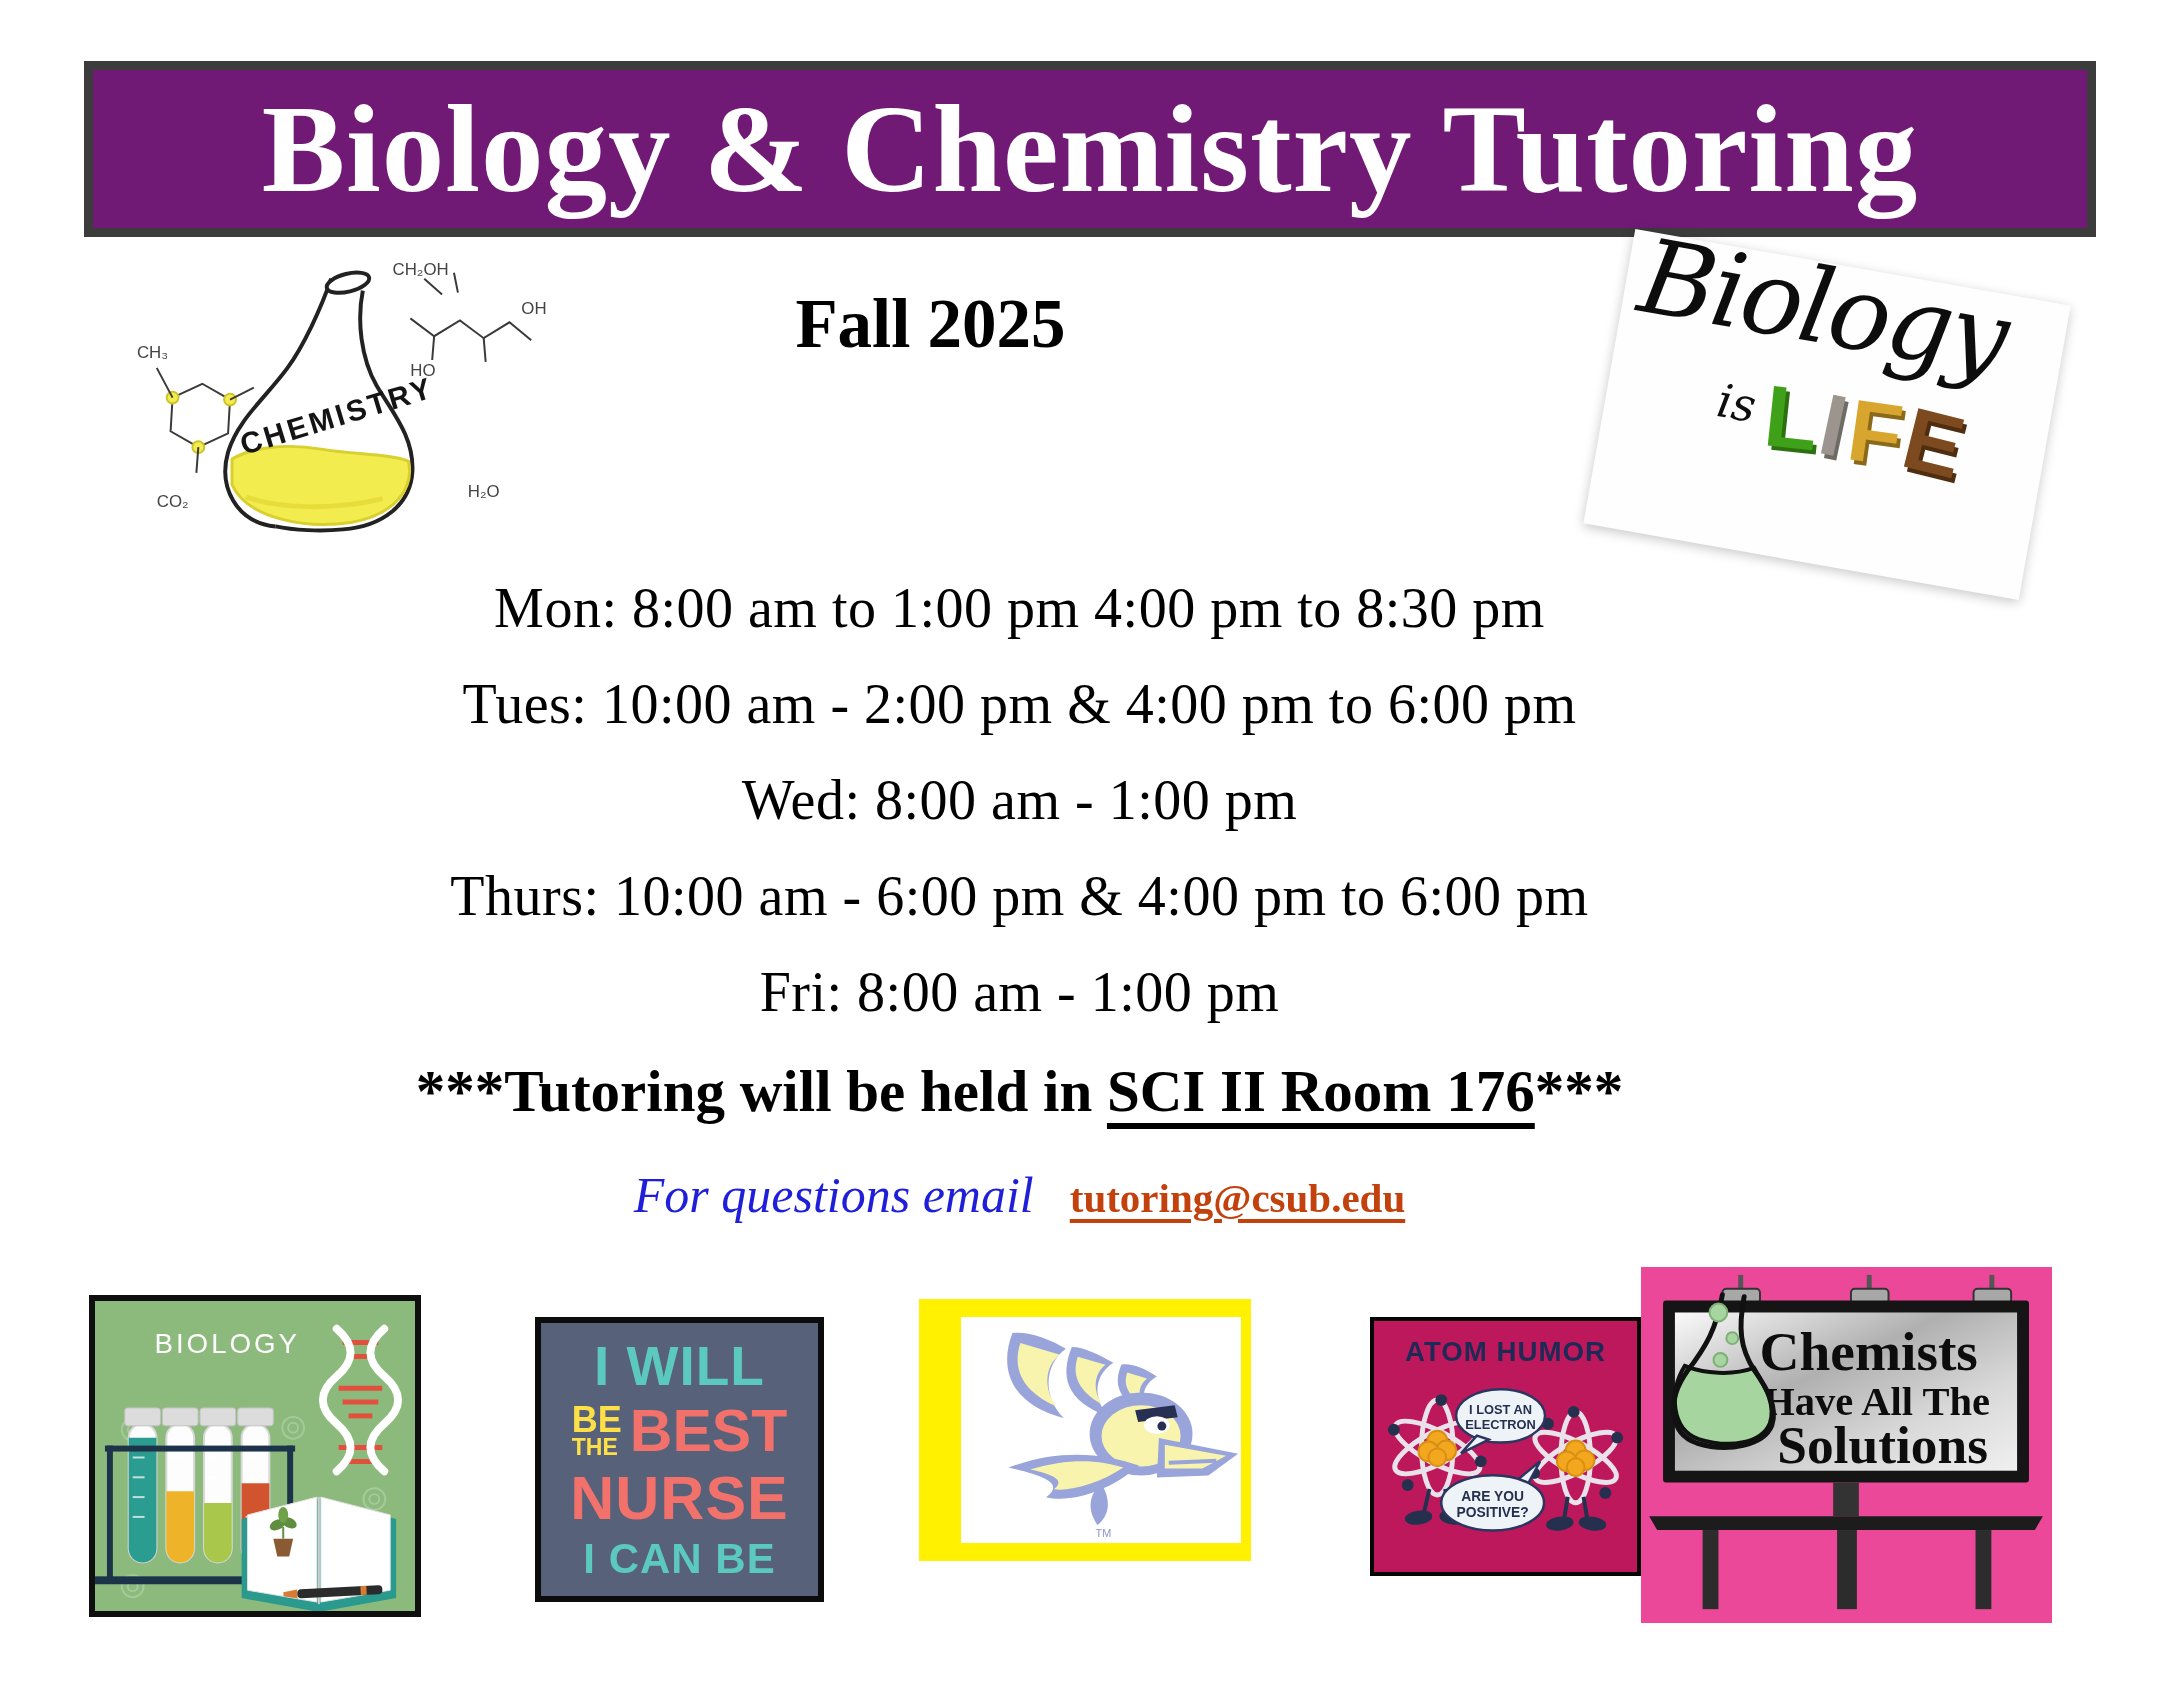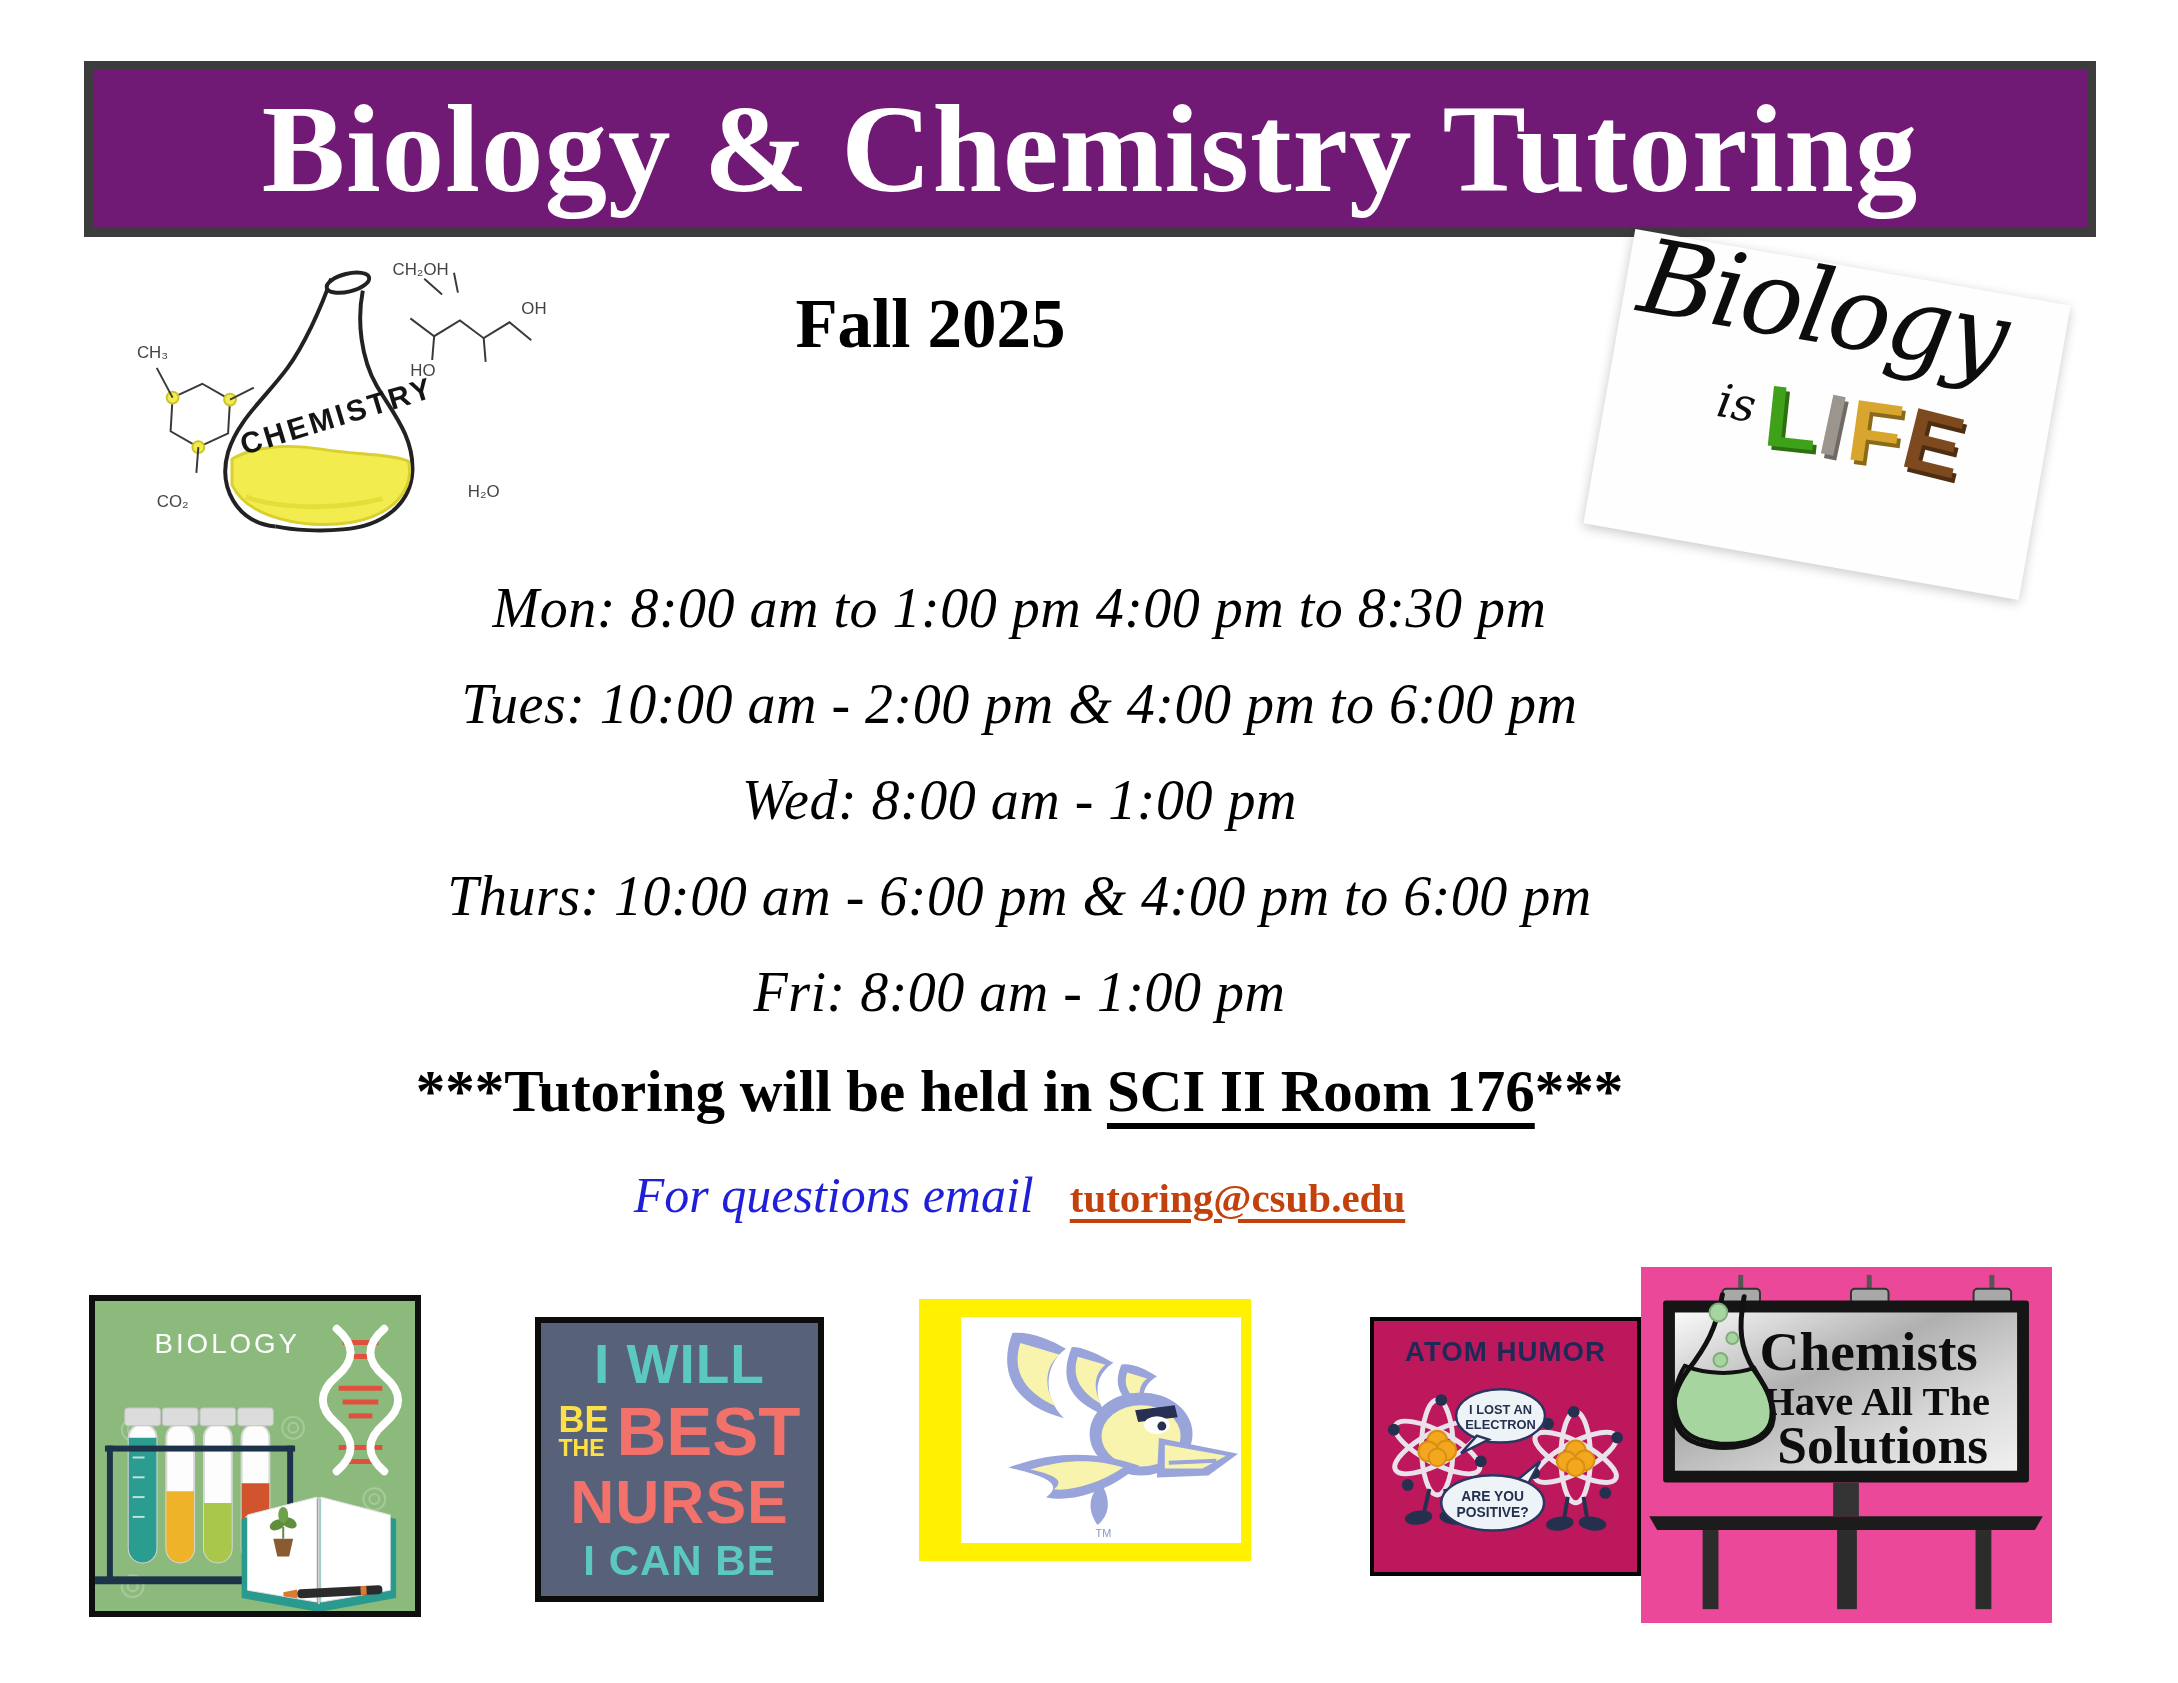--- a/index.html
+++ b/index.html
@@ -11,21 +11,21 @@
           background:#701a75;border:9px solid #3c3c3c;
           display:flex;align-items:center;justify-content:center;}
   .banner-title{color:#ffffff;font-weight:bold;font-size:125px;letter-spacing:1px;white-space:nowrap;}
 
   
   .centercol{position:absolute;left:0;width:2039px;text-align:center;}
   .fall{top:285px;font-size:69px;font-weight:bold;width:1861px;}
   .hours{top:416px;font-size:83px;font-weight:bold;width:1881px;
          text-decoration:underline;text-decoration-thickness:7px;text-underline-offset:14px;}
   .schedule{top:560px;font-size:56px;letter-spacing:0.5px;}
-  .schedule .sline{height:96px;line-height:96px;white-space:nowrap;font-style:italic;}
+  .schedule .sline{height:96px;line-height:96px;white-space:nowrap;}
   .note{top:1057px;font-size:59px;font-weight:bold;white-space:nowrap;}
   .note .room{text-decoration:underline;text-decoration-thickness:6px;text-underline-offset:12px;}
   .contact{top:1166px;}
   .contact .q{font-style:italic;color:#1f1fd9;font-size:50px;}
   .contact .em{font-weight:bold;font-size:41px;color:#c2410c;margin-left:32px;
                text-decoration:underline;text-decoration-thickness:4px;text-underline-offset:7px;}
 
   
   .chem-doodle{position:absolute;left:127px;top:249px;width:432px;height:323px;}
   .biolife{position:absolute;left:1606px;top:265px;width:442px;height:299px;background:#fefefe;
@@ -47,21 +47,21 @@
             background:#8cba7d;border:6px solid #0f0f0f;}
   .nurse-card{position:absolute;left:535px;top:1317px;width:261px;height:261px;
             background:#57617a;border:6px solid #0c0c0c;display:flex;flex-direction:column;
             align-items:center;justify-content:space-evenly;padding:6px 8px;box-sizing:content-box;
             font-family:"Liberation Sans",sans-serif;font-weight:bold;text-align:center;}
   .nurse-l1{font-size:55px;line-height:0.95;color:#5cc9bf;letter-spacing:1px;}
   .nurse-row{display:flex;align-items:center;justify-content:center;}
   .nurse-bethe{display:flex;flex-direction:column;align-items:flex-start;margin-right:8px;color:#fde047;}
   .nurse-be{font-size:36px;line-height:0.9;}
   .nurse-the{font-size:23px;line-height:1;}
-  .nurse-best{font-size:69px;line-height:0.95;color:#f2716a;}
+  .nurse-best{font-size:59px;line-height:0.95;color:#f2716a;}
   .nurse-l3{font-size:61px;line-height:0.95;color:#f2716a;letter-spacing:1px;}
   .nurse-l4{font-size:42px;line-height:0.95;color:#5cc9bf;letter-spacing:1px;}
   .rr-card{position:absolute;left:919px;top:1299px;width:332px;height:262px;background:#fff100;}
   .rr-inner{position:absolute;left:42px;top:18px;right:10px;bottom:18px;background:#ffffff;}
   .atom-card{position:absolute;left:1370px;top:1317px;width:263px;height:251px;
              background:#be185d;border:4px solid #050505;}
   .billboard-card{position:absolute;left:1641px;top:1267px;width:411px;height:356px;background:#ec4899;}
   svg{display:block;}
 </style>
 </head>

